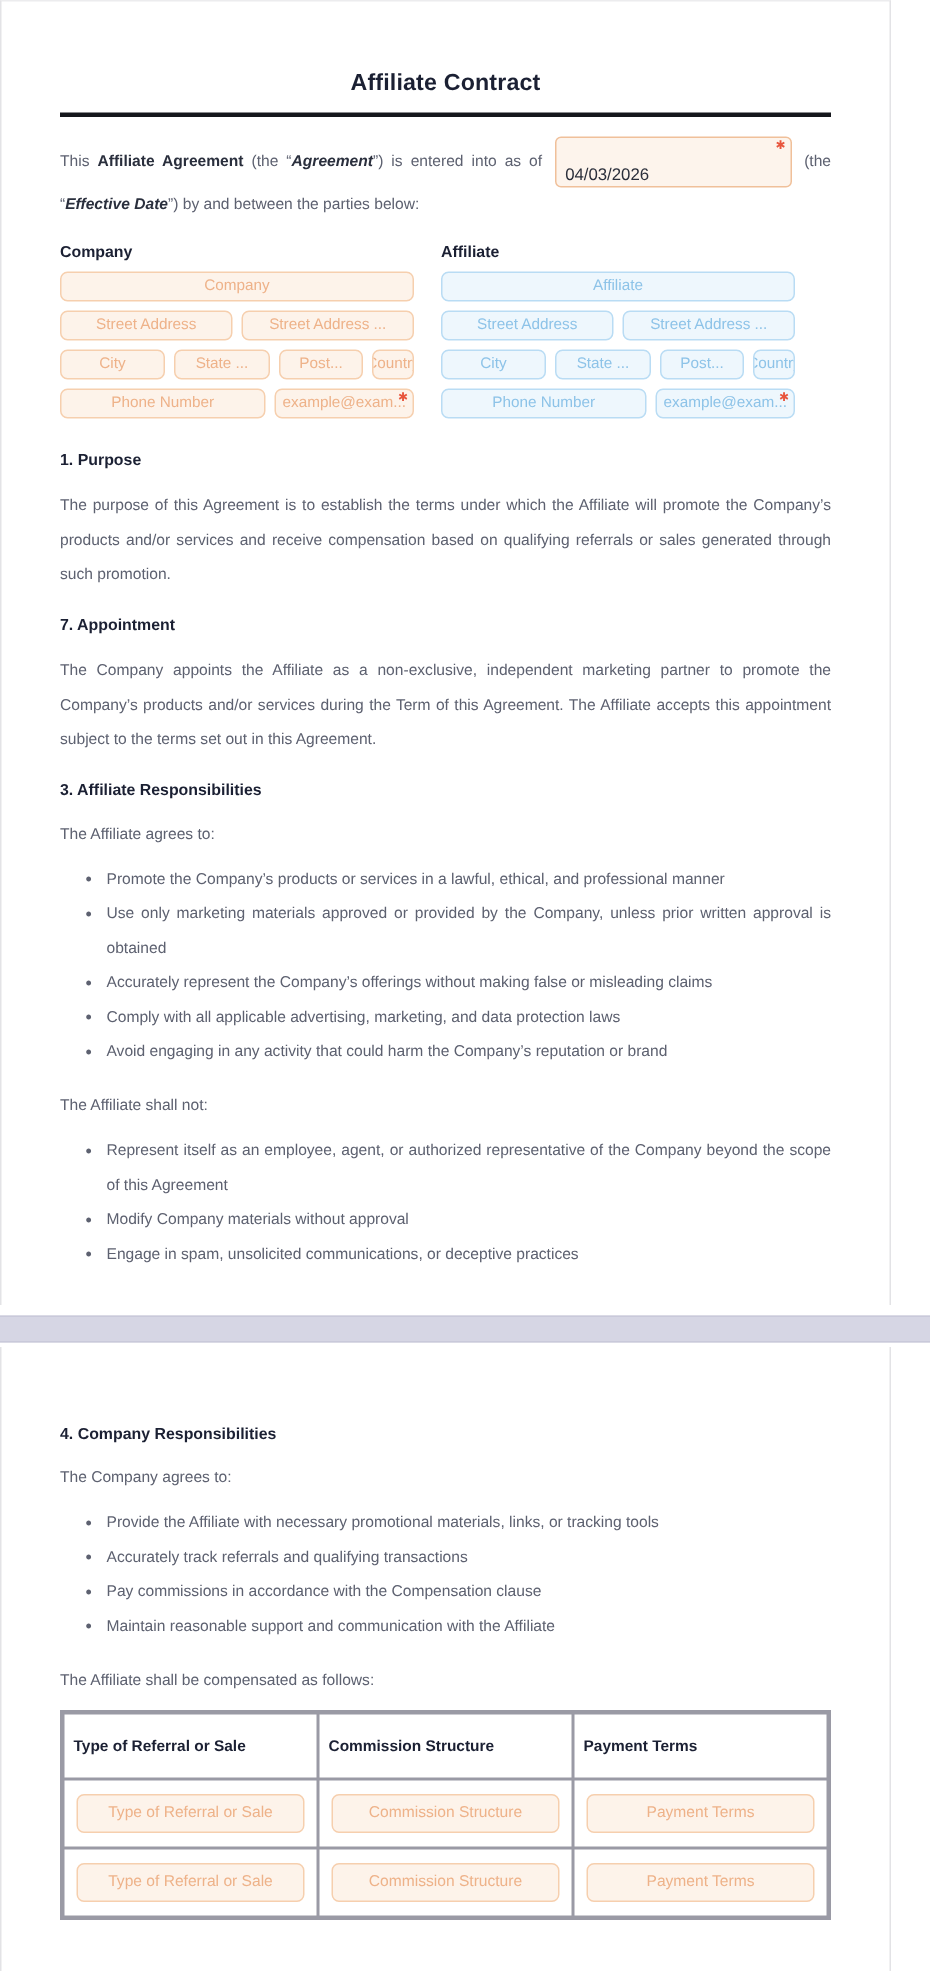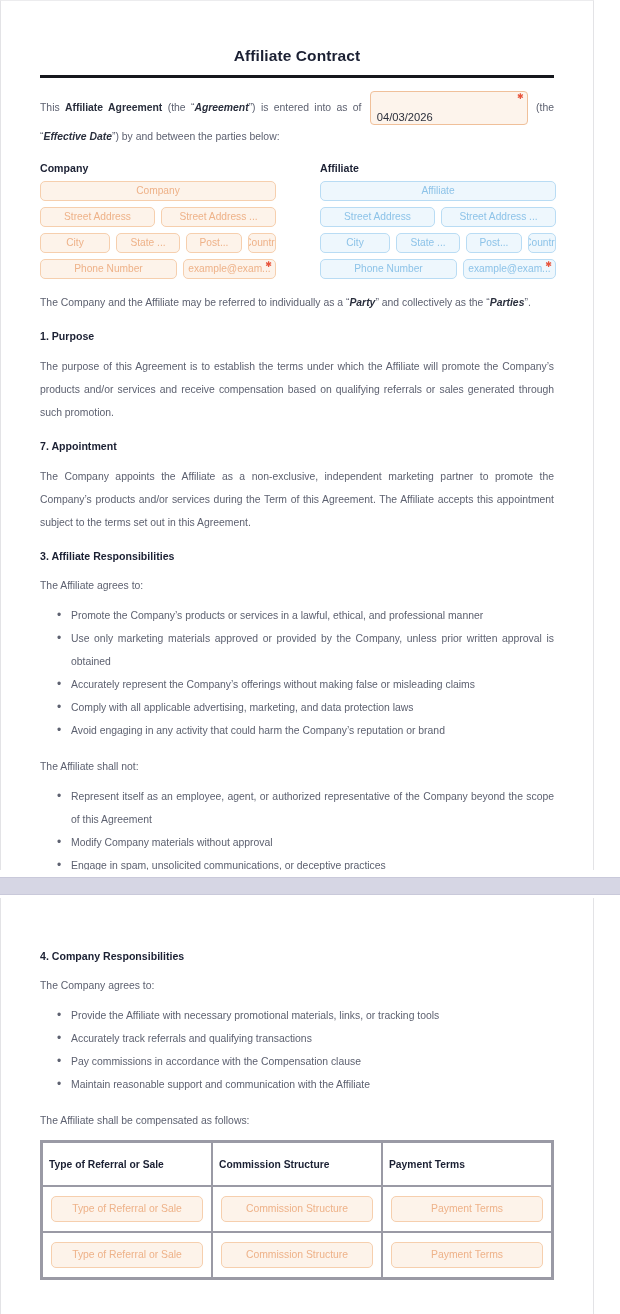--- a/index.html
+++ b/index.html
@@ -122,21 +122,21 @@
     right: 3px;
     top: 0px;
     color: #e8553d;
     font-size: 8px;
     line-height: 10px;
   }
 
   
   .parties {
     display: flex;
-    gap: 44px;
+    gap: 18px;
     margin: 14px 0 6px 0;
   }
   .party { width: 236px; }
   .party-label {
     font-size: 10.6px;
     font-weight: bold;
     color: #1b2033;
     margin-bottom: 7px;
   }
   .field-row {
@@ -283,21 +283,20 @@
           <span class="fld phone">Phone Number</span>
           <span class="fld email">
               <span>example@exam...</span>
               <span class="req-star">✱</span>
             </span>
         </div>
       </div>
 
     </div>
 
-    <p class="body"><span>The Company and the Affiliate may be referred to individually as a “</span><i class="bi">Party</i><span>” and collectively as the “</span><i class="bi">Parties</i><span>”.</span></p>
 
     <h2 class="section">1. Purpose</h2>
     <p class="body">The purpose of this Agreement is to establish the terms under which the Affiliate will promote the Company’s products and/or services and receive compensation based on qualifying referrals or sales generated through such promotion.</p>
 
     <h2 class="section">7. Appointment</h2>
     <p class="body">The Company appoints the Affiliate as a non-exclusive, independent marketing partner to promote the Company’s products and/or services during the Term of this Agreement. The Affiliate accepts this appointment subject to the terms set out in this Agreement.</p>
 
     <h2 class="section">3. Affiliate Responsibilities</h2>
     <p class="intro">The Affiliate agrees to:</p>
     <ul class="bullets">

